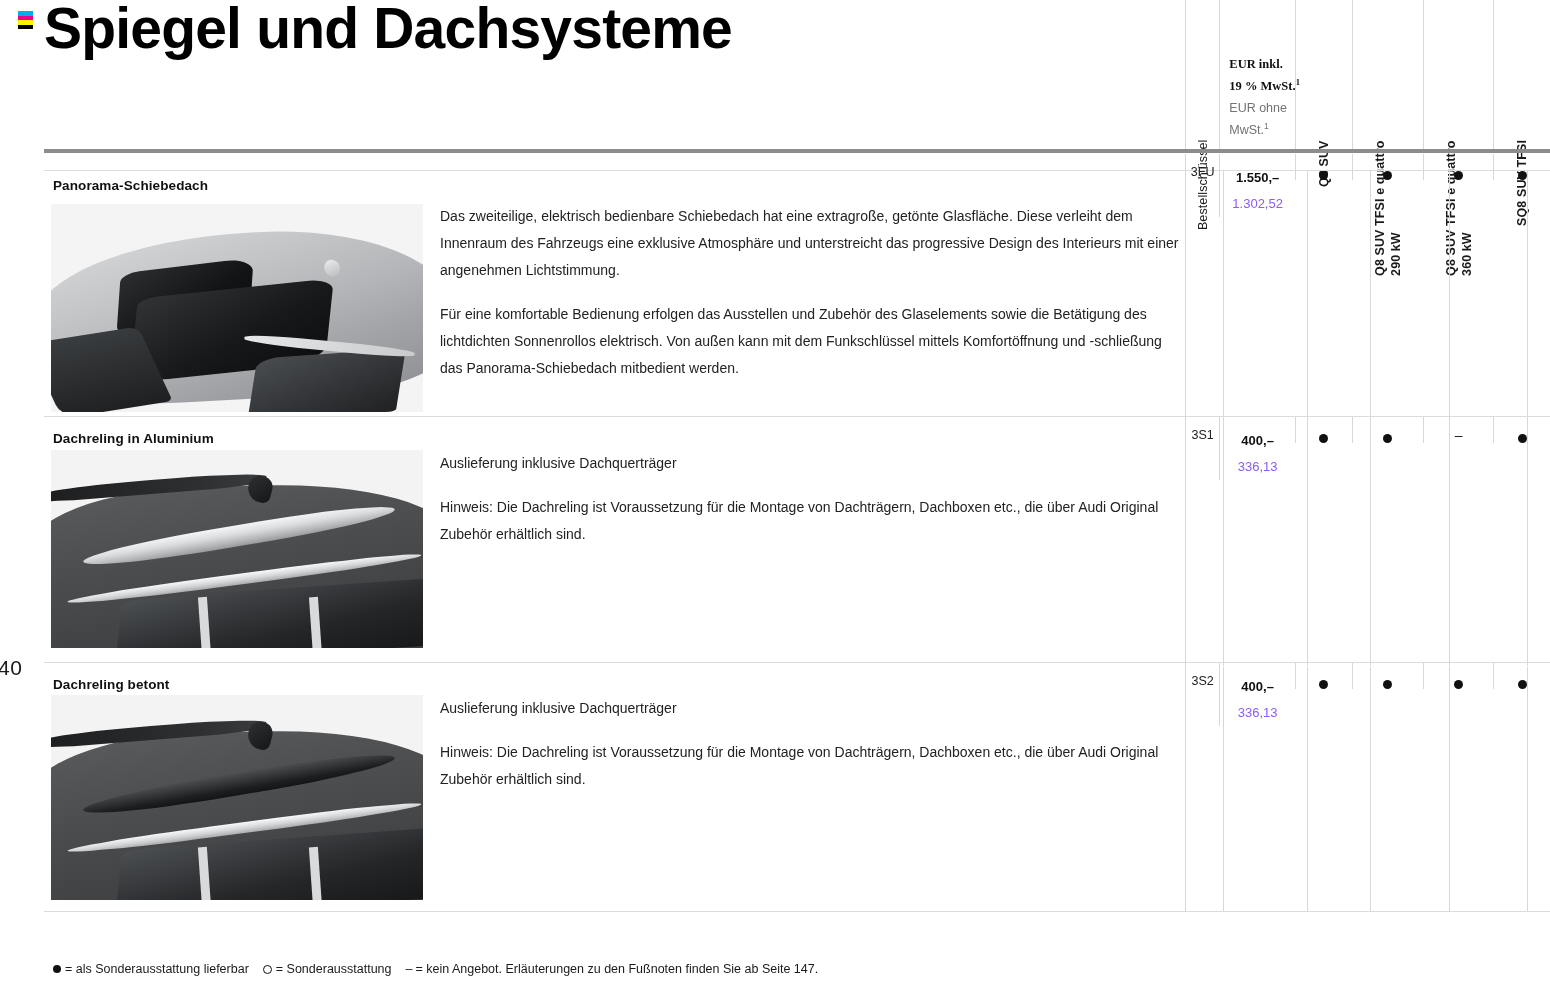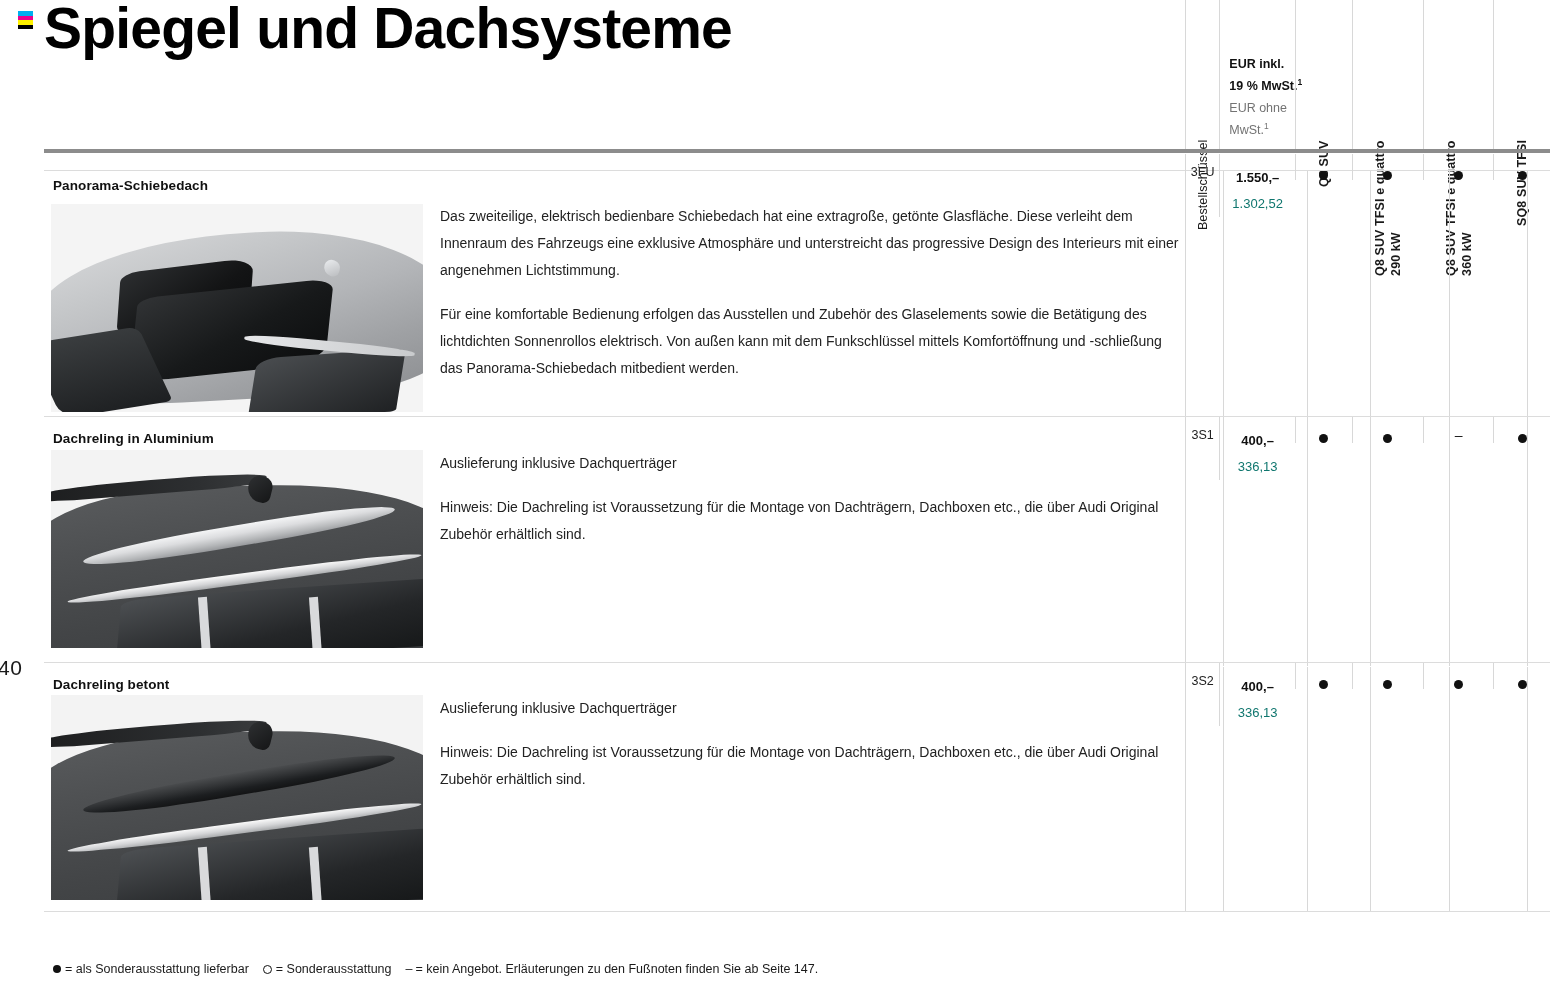--- a/index.html
+++ b/index.html
@@ -100,21 +100,21 @@
   .vtext.twoline { line-height: 16px; }
 
   .price-head {
     position: absolute;
     left: 9px;
     bottom: 9px;
     font-size: 12.5px;
     line-height: 22px;
     width: 74px;
   }
-  .price-head .b { font-weight: 700; color: #111; }
+  .price-head .b { font-weight: 700; color: #111; font-family: Liberation Serif, serif; }
   .price-head .n { font-weight: 400; color: #737373; }
   sup { font-size: 8.5px; vertical-align: super; line-height: 0; }
 
   
   .rule-thick {
     position: absolute;
     left: 44px;
     top: 149px;
     width: 1506px;
     height: 4px;
@@ -179,21 +179,21 @@
     box-sizing: border-box;
     text-align: center;
     font-size: 13px;
     color: #222;
     padding-top: 11px;
     min-height: 1px;
   }
   .cell.code { font-size: 12.5px; }
   .cell.price { line-height: 26px; }
   .cell.price .b { font-weight: 700; display: block; color: #111; }
-  .cell.price .n { font-weight: 400; display: block; color: #0f766e; }
+  .cell.price .n { font-weight: 400; display: block; color: #8b5cf6; }
   .dot {
     display: inline-block;
     width: 9px; height: 9px;
     border-radius: 50%;
     background: #111;
     vertical-align: middle;
     margin-top: 4px;
   }
   .dash {
     display: inline-block;

